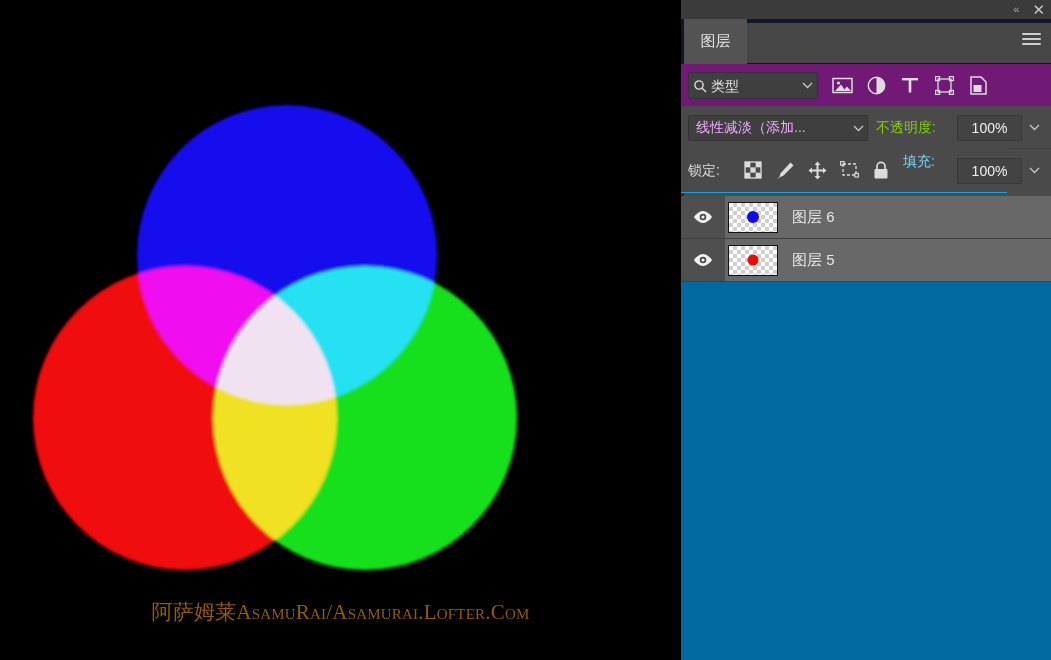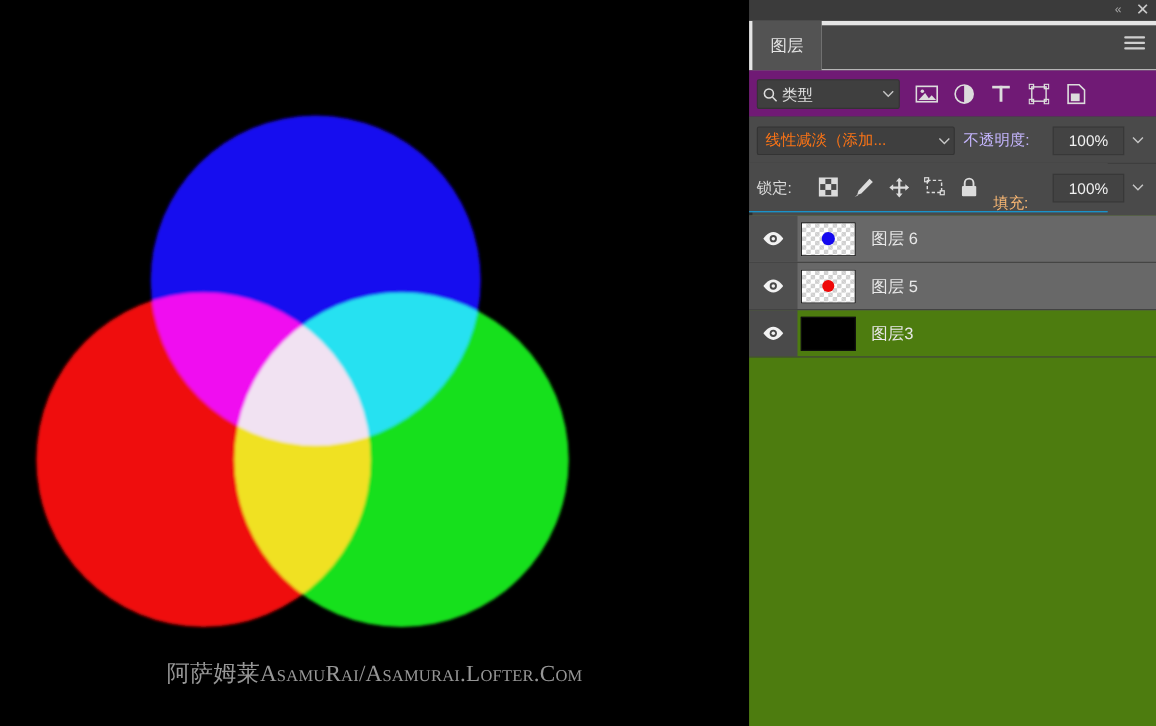--- a/index.html
+++ b/index.html
@@ -35,21 +35,21 @@
     left: 0; top: 0;
     width: 681px; height: 660px;
     display: block;
   }
   .watermark {
     position: absolute;
     left: 0;
     top: 598px;
     width: 681px;
     text-align: center;
-    color: #a3a3a3;
+    color: #a16207;
     font-family: "Liberation Serif", "DejaVu Serif", serif;
     font-size: 21px;
     font-variant: small-caps;
     letter-spacing: 0.2px;
     white-space: nowrap;
     opacity: 0.92;
   }
 
   
   .panel {
@@ -96,21 +96,21 @@
     line-height: 1;
     font-weight: 300;
     cursor: pointer;
   }
 
   
   .tabrow {
     position: absolute;
     left: 0; top: 19px;
     width: 370px; height: 45px;
-    background: #e5e5e5;
+    background: #0f172a;
     text-decoration: underline;
   }
   .tab {
     position: absolute;
     left: 3px; top: 0;
     width: 63px; height: 45px;
     background: #535353;
     display: flex;
     align-items: center;
     justify-content: center;
@@ -228,36 +228,36 @@
     background: #3f3f3f;
     border: 1px solid #333;
     border-radius: 2px;
     display: flex;
     align-items: center;
     cursor: pointer;
   }
   .blend-label {
     flex: 1;
     padding-left: 7px;
-    color: #f97316;
+    color: #f0abfc;
     font-size: 14px;
     white-space: nowrap;
     overflow: hidden;
   }
   .blend-caret {
     width: 18px;
     display: flex;
     align-items: center;
     justify-content: center;
     color: #c6c6c6;
   }
   .opacity-label {
     position: absolute;
     left: 195px; top: 13px;
-    color: #c4b5fd;
+    color: #84cc16;
     font-size: 14px;
     white-space: nowrap;
   }
   .opacity-field {
     position: absolute;
     left: 276px; top: 9px;
     width: 63px; height: 24px;
     background: #434343;
     border: 1px solid #383838;
     display: flex;
@@ -302,22 +302,22 @@
   }
   .licon {
     width: 20px; height: 22px;
     display: flex;
     align-items: center;
     justify-content: center;
     cursor: pointer;
   }
   .fill-label {
     position: absolute;
-    left: 222px; top: 28px;
-    color: #fdba74;
+    left: 222px; top: 5px;
+    color: #7dd3fc;
     font-size: 14px;
     white-space: nowrap;
   }
   .fill-field {
     position: absolute;
     left: 276px; top: 10px;
     width: 63px; height: 24px;
     background: #434343;
     border: 1px solid #383838;
     display: flex;
@@ -336,21 +336,21 @@
     justify-content: center;
     color: #c6c6c6;
     cursor: pointer;
   }
 
   
   .layerlist {
     position: absolute;
     left: 0; top: 196px;
     width: 370px; height: 464px;
-    background: #4d7c0f;
+    background: #0369a1;
   }
   .layer-row {
     position: relative;
     height: 42px;
     border-bottom: 1px solid #3f3f3f;
     display: flex;
     align-items: center;
     cursor: pointer;
   }
   .layer-row.selected { background: #686868; }
@@ -585,26 +585,15 @@
               <path d="M10 1 C15 1 19 7 19 7 C19 7 15 13 10 13 C5 13 1 7 1 7 C1 7 5 1 10 1 Z" fill="#f2f2f2"></path>
               <circle cx="10" cy="7" r="3.3" fill="#4a4a4a"></circle>
               <circle cx="10" cy="7" r="1.6" fill="#f2f2f2"></circle>
             </svg>
           </div>
           <div class="thumb">
             <span class="dot" style="width: 11px; height: 11px; background: rgb(239, 8, 8);"></span>
           </div>
           <span class="layer-name">图层 5</span>
         </div>
-        <div class="layer-row">
-          <div class="eyecell">
-            <svg width="20" height="14" viewBox="0 0 20 14">
-              <path d="M10 1 C15 1 19 7 19 7 C19 7 15 13 10 13 C5 13 1 7 1 7 C1 7 5 1 10 1 Z" fill="#f2f2f2"></path>
-              <circle cx="10" cy="7" r="3.3" fill="#4a4a4a"></circle>
-              <circle cx="10" cy="7" r="1.6" fill="#f2f2f2"></circle>
-            </svg>
-          </div>
-          <div class="thumb solid" style="background: rgb(0, 0, 0);"></div>
-          <span class="layer-name">图层3</span>
-        </div>
       </div>
   </div>
 </div>
 
 </body></html>

